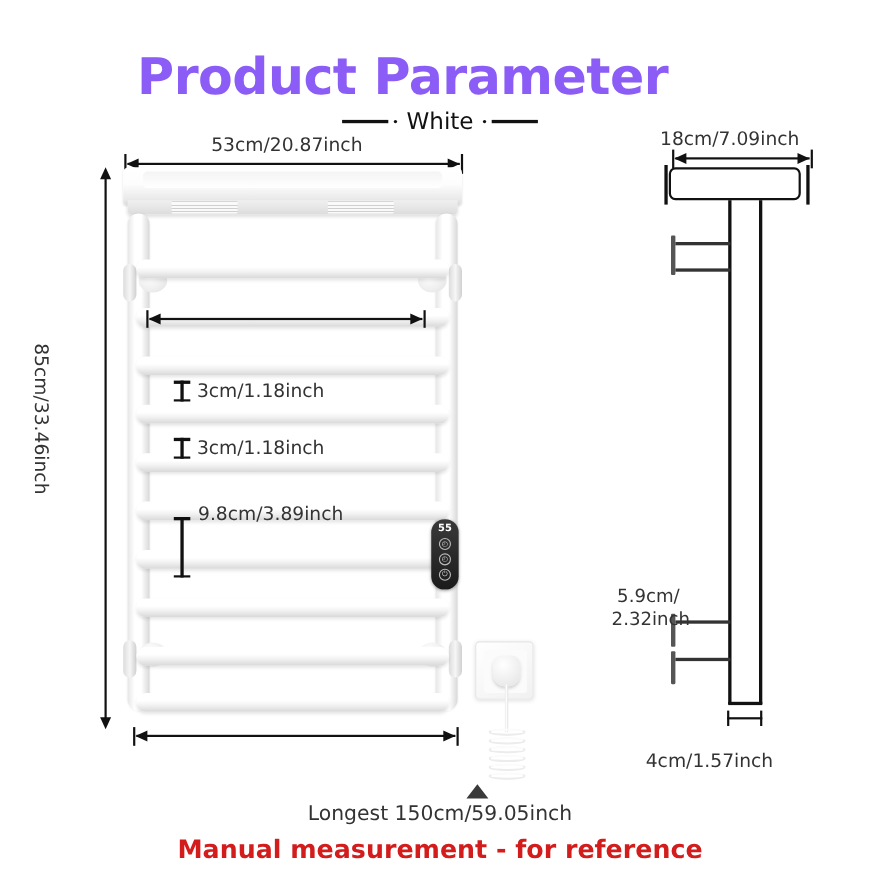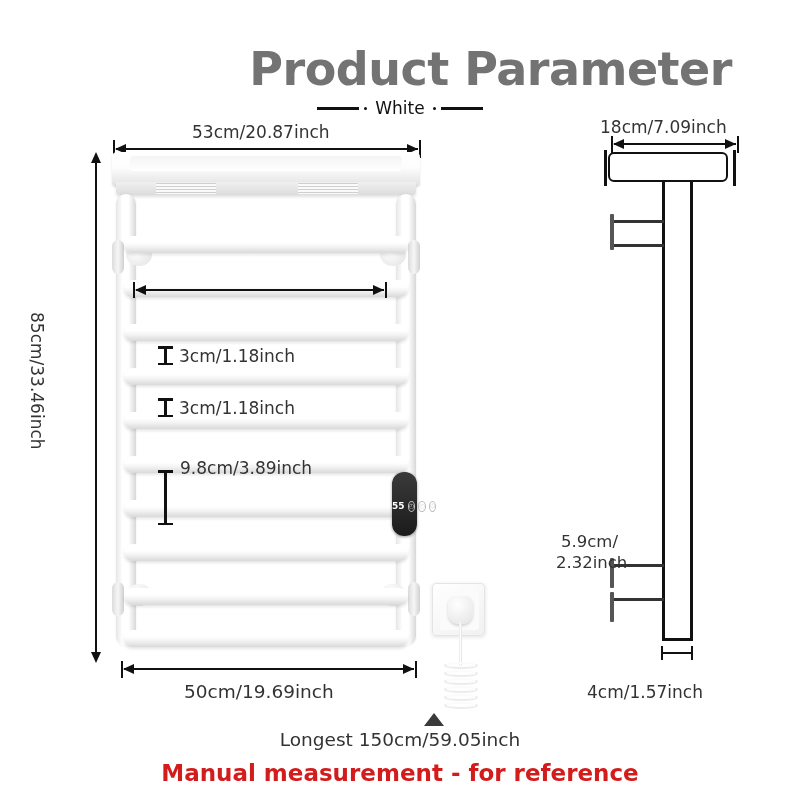--- a/index.html
+++ b/index.html
@@ -7,31 +7,31 @@
     width: 800px; height: 800px;
     background: #ffffff;
     font-family: "DejaVu Sans", "Liberation Sans", sans-serif;
     overflow: hidden;
   }
   #stage { position: relative; width: 800px; height: 800px; }
 
   
   .title {
     position: absolute; top: 42px; left: 0; width: 732px;
-    text-align: right;
+    text-align: center;
     font-size: 46px; font-weight: 700; letter-spacing: -0.5px;
-    color: #737373;
+    color: #8b5cf6;
   }
   .subtitle-wrap {
     position: absolute; top: 98px; left: 0; width: 800px;
     display: flex; align-items: center; justify-content: center; gap: 5px;
   }
   .sub-line { width: 42px; height: 3px; background: #111; }
   .sub-dot { width: 3px; height: 3px; border-radius: 50%; background: #111; }
-  .sub-text { font-size: 17px; color: #111; font-weight: 400; padding: 0 3px; }
+  .sub-text { font-size: 21px; color: #111; font-weight: 400; padding: 0 3px; }
 
   
   .dim {
     position: absolute;
     font-size: 17px; color: #333; white-space: nowrap;
   }
   .dim-sm { font-size: 16.5px; }
 
   
   .hline { position: absolute; height: 2px; background: #111; }
@@ -121,21 +121,21 @@
     border-radius: 8px;
     box-shadow: 0 2px 3px rgba(0,0,0,0.10);
   }
 
   
   #panel {
     position: absolute; left: 392px; top: 472px;
     width: 25px; height: 64px;
     background: linear-gradient(180deg,#3a3a3a,#1b1b1b);
     border-radius: 12px;
-    display: flex; 
+    display: flex; flex-direction: column;
     align-items: center; justify-content: flex-start;
     padding-top: 4px; gap: 3px;
     box-shadow: 0 1px 3px rgba(0,0,0,0.4);
   }
   .panel-temp { color: #fff; font-size: 9px; line-height: 10px; font-weight: 600; }
   .panel-btn {
     width: 11px; height: 11px; border-radius: 50%;
     border: 1px solid #bdbdbd; color: #d8d8d8;
     font-size: 6.5px; line-height: 9px; text-align: center;
   }
@@ -312,21 +312,20 @@
   <div class="coil" style="left:444px; top:678px;"></div>
   <div class="coil" style="left:444px; top:686px;"></div>
   <div class="coil" style="left:444px; top:694px;"></div>
   <div class="coil" style="left:444px; top:702px;"></div>
 
   <div class="tick-v" style="left:121px; top:661px; height:17px;"></div>
   <div class="tick-v" style="left:415px; top:661px; height:17px;"></div>
   <div class="hline" style="left:124px; top:668px; width:290px;"></div>
   <div class="arrow-l" style="left:123px; top:663.5px;"></div>
   <div class="arrow-r" style="left:403px; top:663.5px;"></div>
-  <div class="dim" style="left:184px; top:681px; font-size:18.5px;">50cm/19.69inch</div>
 
   <div class="dim" style="left:600px; top:117px;">18cm/7.09inch</div>
   <div class="tick-v" style="left:611px; top:136px; height:17px;"></div>
   <div class="tick-v" style="left:737px; top:136px; height:17px;"></div>
   <div class="hline" style="left:614px; top:143px; width:122px;"></div>
   <div class="arrow-l" style="left:613px; top:138.5px;"></div>
   <div class="arrow-r" style="left:725px; top:138.5px;"></div>
 
   <div id="side">
     <div class="sv-shelf"></div>

